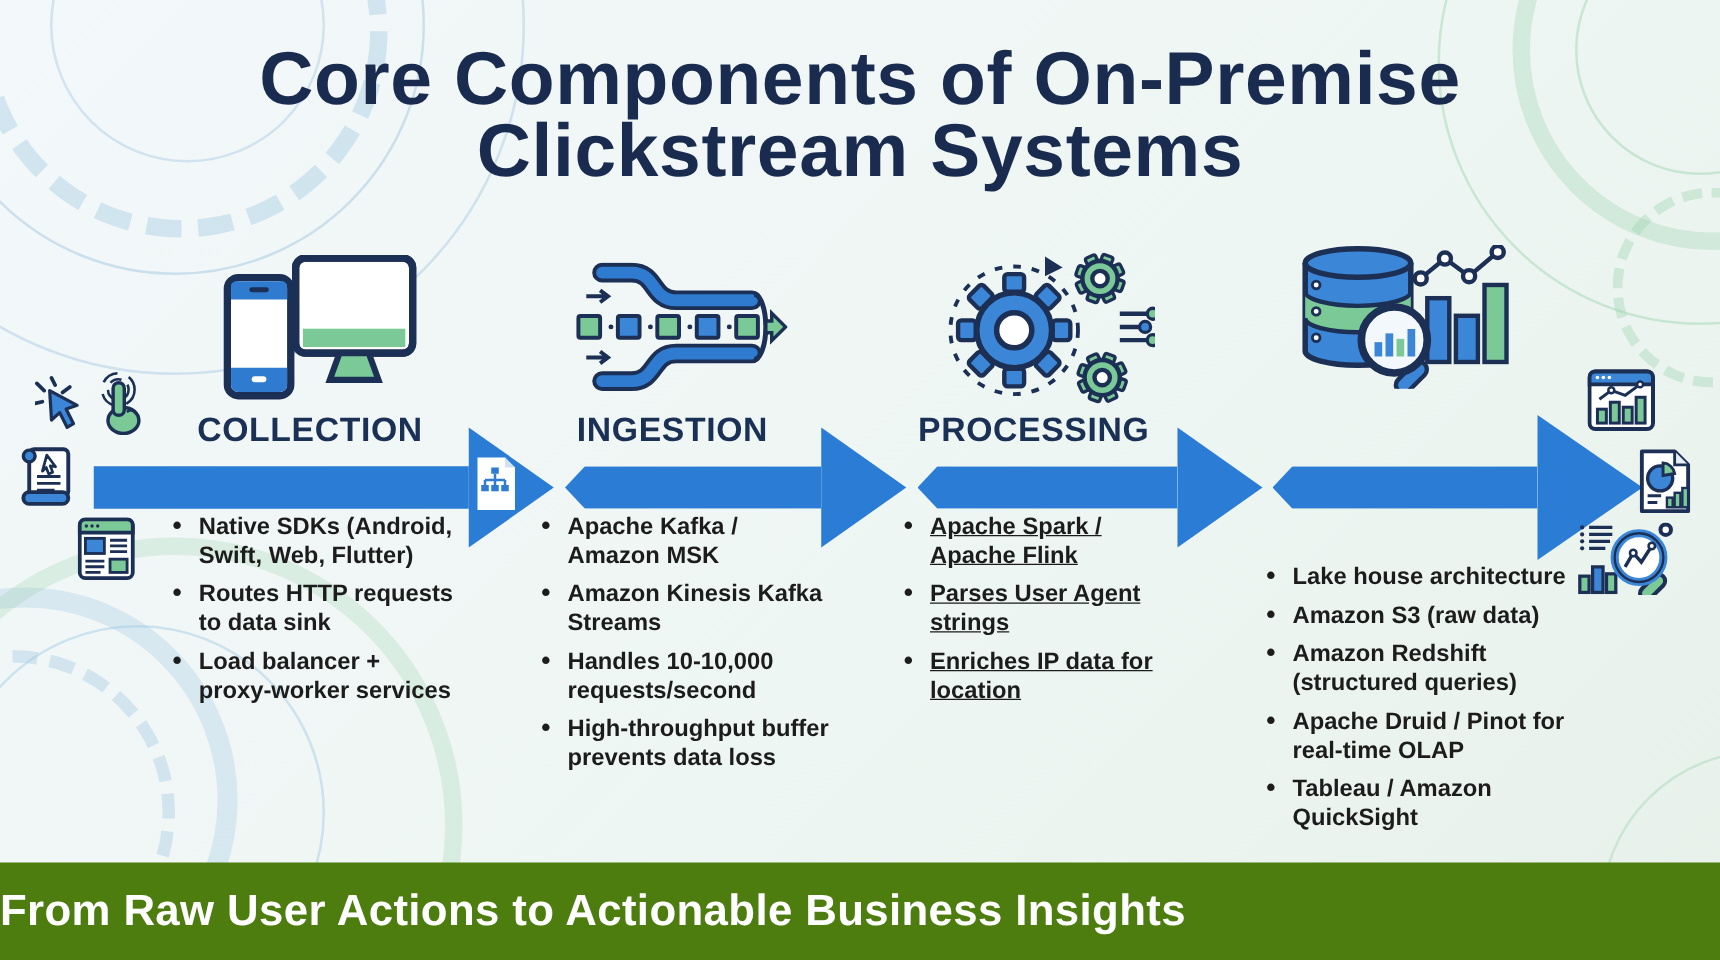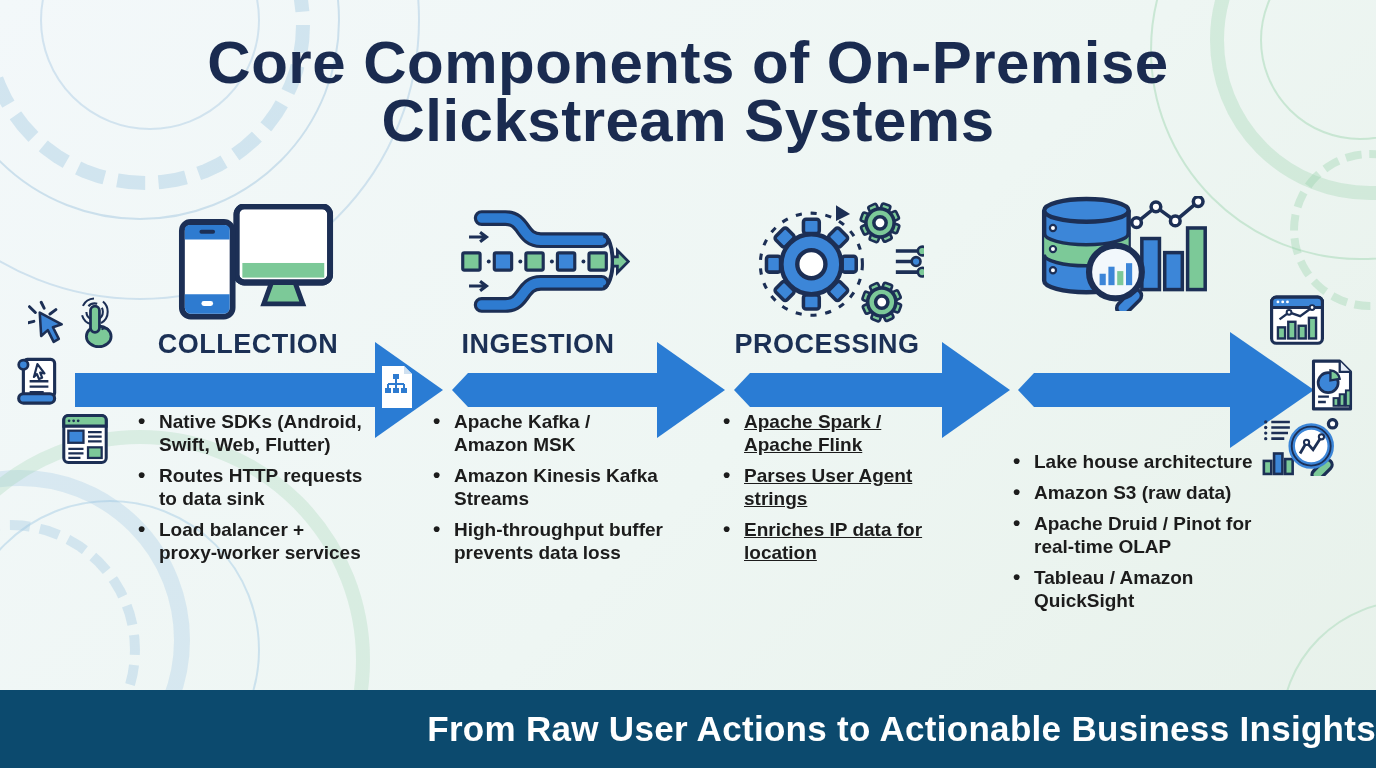--- a/index.html
+++ b/index.html
@@ -73,21 +73,21 @@
   .si-cursor  { left:28px;   top:300px; }
   .si-hand    { left:74px;   top:296px; }
   .si-scroll  { left:14px;   top:356px; }
   .si-browser { left:62px;   top:414px; }
   .si-window  { left:1270px; top:295px; }
   .si-report  { left:1308px; top:358px; }
   .si-search  { left:1262px; top:418px; }
 
   .footer {
     position:absolute; left:0; bottom:0; width:100%; height:78px;
-    background:#0c4a6e; display:flex; align-items:center; justify-content:flex-end;
+    background:#4d7c0f; display:flex; align-items:center; justify-content:flex-start;
   }
   .footer-text { color:#ffffff; font-size:35px; font-weight:700; letter-spacing:.3px; }
 </style>
 </head>
 <body>
 
 <div class="stage">
 
   <div class="arc tl1"></div>
   <div class="arc tl2"></div>
@@ -296,34 +296,38 @@
     <li>Routes HTTP requests
 to data sink</li>
     <li>Load balancer +
 proxy-worker services</li>
   </ul>
   <ul class="bullets bl-2">
     <li>Apache Kafka /
 Amazon MSK</li>
     <li>Amazon Kinesis Kafka
 Streams</li>
+    <li>Handles 10-10,000
+requests/second</li>
     <li>High-throughput buffer
 prevents data loss</li>
   </ul>
   <ul class="bullets bl-3">
     <li>Apache Spark /
 Apache Flink</li>
     <li>Parses User Agent
 strings</li>
     <li>Enriches IP data for
 location</li>
   </ul>
   <ul class="bullets bl-4">
     <li>Lake house architecture</li>
     <li>Amazon S3 (raw data)</li>
+    <li>Amazon Redshift
+(structured queries)</li>
     <li>Apache Druid / Pinot for
 real-time OLAP</li>
     <li>Tableau / Amazon
 QuickSight</li>
   </ul>
 
   <div class="side-icon si-cursor">
     <svg width="44" height="50" viewBox="0 0 60 66">
       <path d="M10 16 L2 8 M22 10 L18 2 M30 18 L38 12 M8 28 L0 30" stroke="#1c2f55" stroke-width="4" fill="none" stroke-linecap="round"></path>
       <path d="M16 16 L46 32 L34 36 L42 52 L35 56 L27 40 L18 48 Z" fill="#3c86d8" stroke="#1c2f55" stroke-width="3.5" stroke-linejoin="round"></path>

